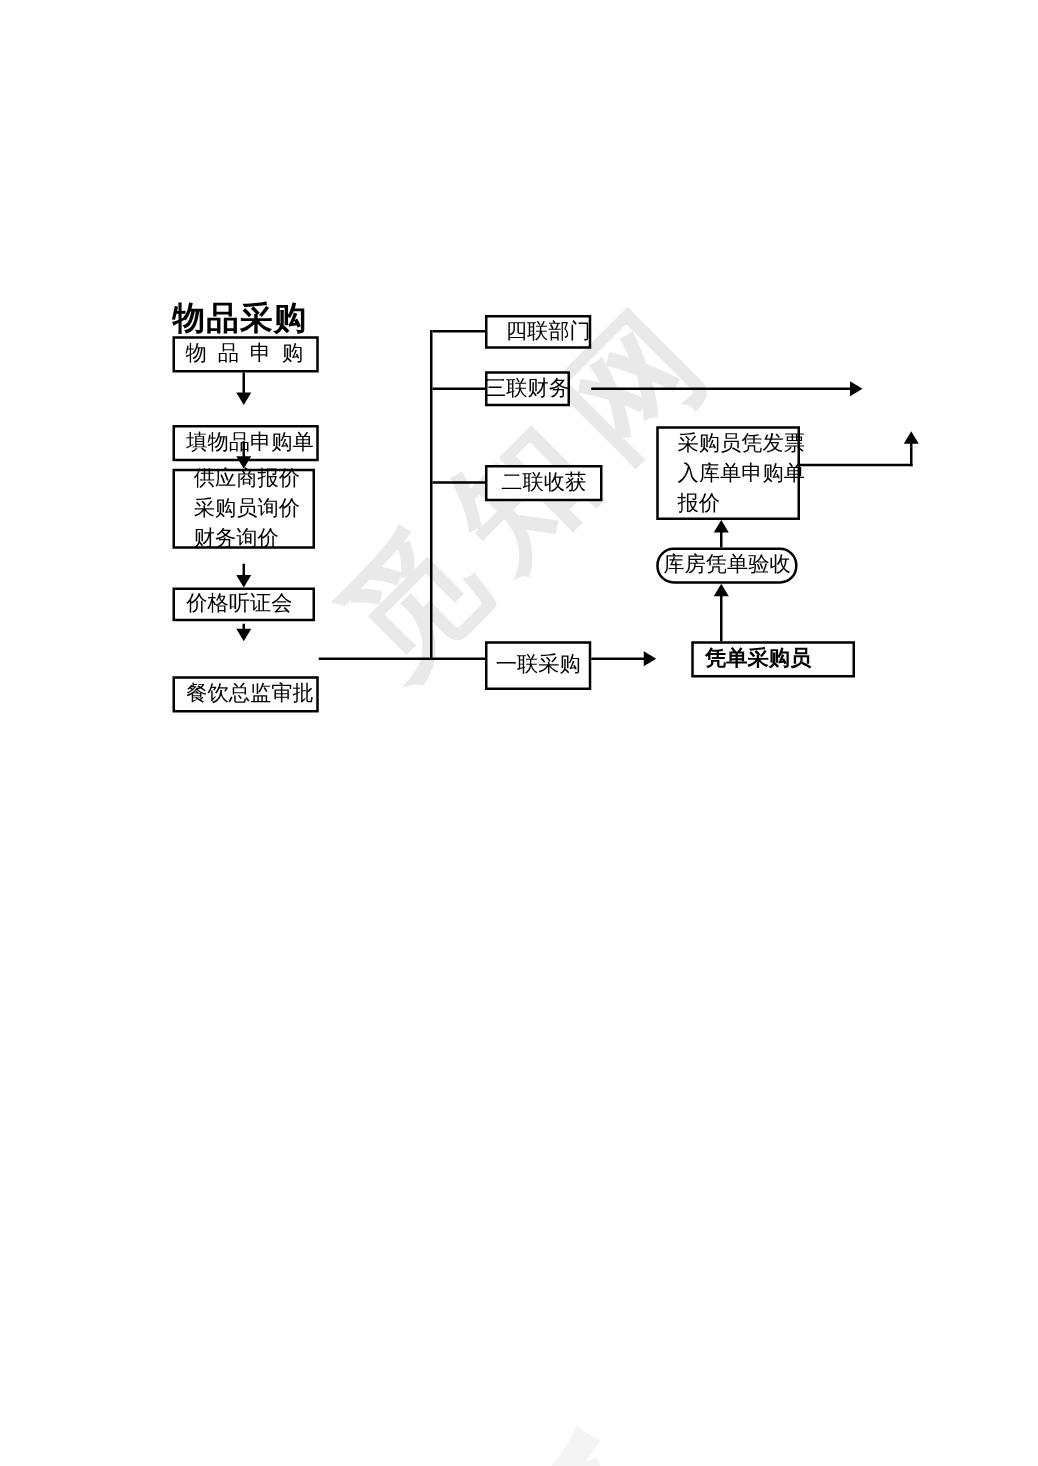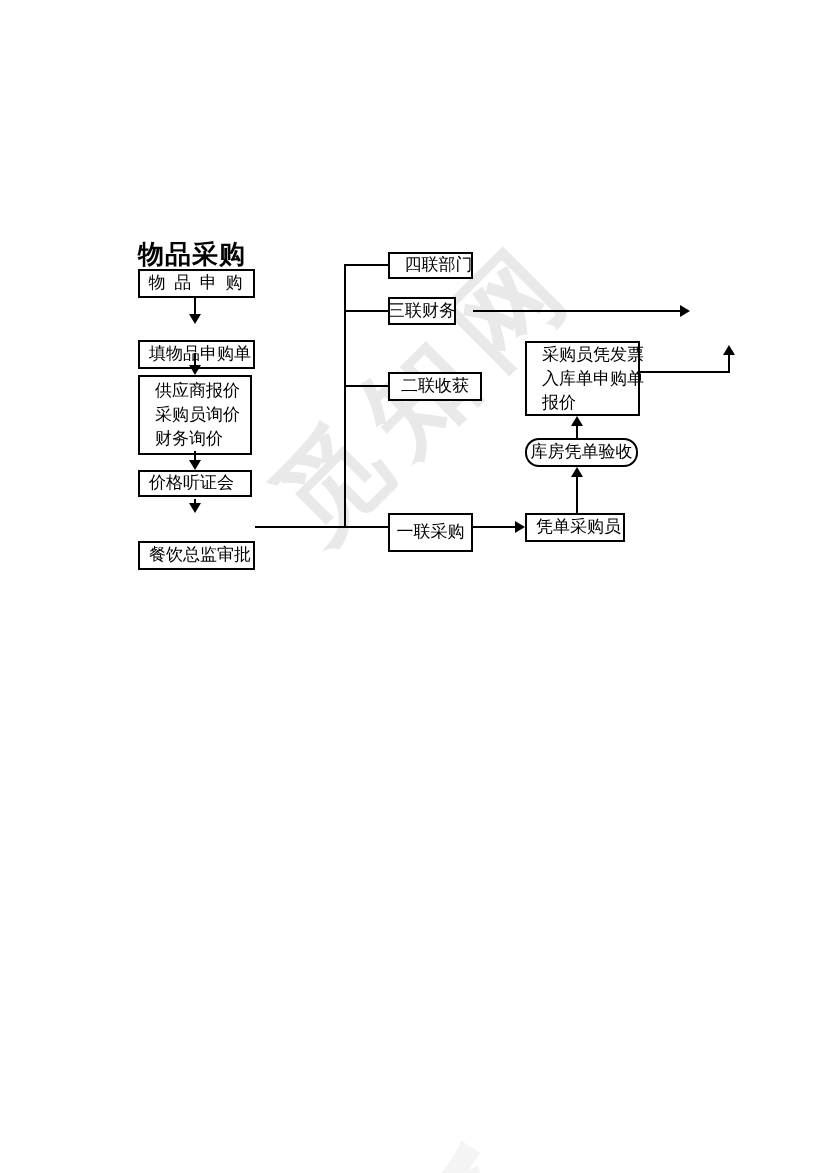--- a/index.html
+++ b/index.html
@@ -92,36 +92,36 @@
 
   <div class="watermark">觅知网</div>
   <div class="watermark-partial">觅</div>
 
   <div class="section-label">物品采购</div>
 
   <div class="box" style="left:138px; top:269px; width:117px; height:29px; letter-spacing:2px;">物 品 申 购</div>
 
   <div class="box align-left" style="left:138px; top:324px; width:117px; height:29px;margin-top:16px;">填物品申购单</div>
 
-  <div class="box multi" style="left:138px; top:375px; width:114px; height:80px;">
+  <div class="box multi" style="left:138px; top:375px; width:114px; height:64px;">
     <div>供应商报价</div>
     <div>采购员询价</div>
     <div>财务询价</div>
   </div>
 
   <div class="box align-left" style="left:138px; top:470px; width:114px; height:27px;">价格听证会</div>
 
   <div class="box align-left" style="left:138px; top:513px; width:117px; height:29px;margin-top:28px;">餐饮总监审批</div>
 
   <div class="box" style="left:388px; top:252px; width:85px; height:27px;padding-left:16px;">四联部门</div>
   <div class="box" style="left:388px; top:297px; width:68px; height:28px;">三联财务</div>
   <div class="box" style="left:388px; top:372px; width:94px; height:29px;text-align:center;">二联收获</div>
   <div class="box" style="left:388px; top:513px; width:85px; height:39px;">一联采购</div>
 
-  <div class="box align-left" style="left:525px; top:513px; width:100px; height:29px;">凭单采购员</div>
+  <div class="box align-left" style="left:553px; top:513px; width:131px; height:29px;font-weight:bold;">凭单采购员</div>
 
   <div class="box" style="left:525px; top:438px; width:113px; height:29px;border-radius:14px;">库房凭单验收</div>
 
   <div class="box multi" style="left:525px; top:341px; width:115px; height:75px;">
     <div>采购员凭发票</div>
     <div>入库单申购单</div>
     <div>报价</div>
   </div>
 
 

